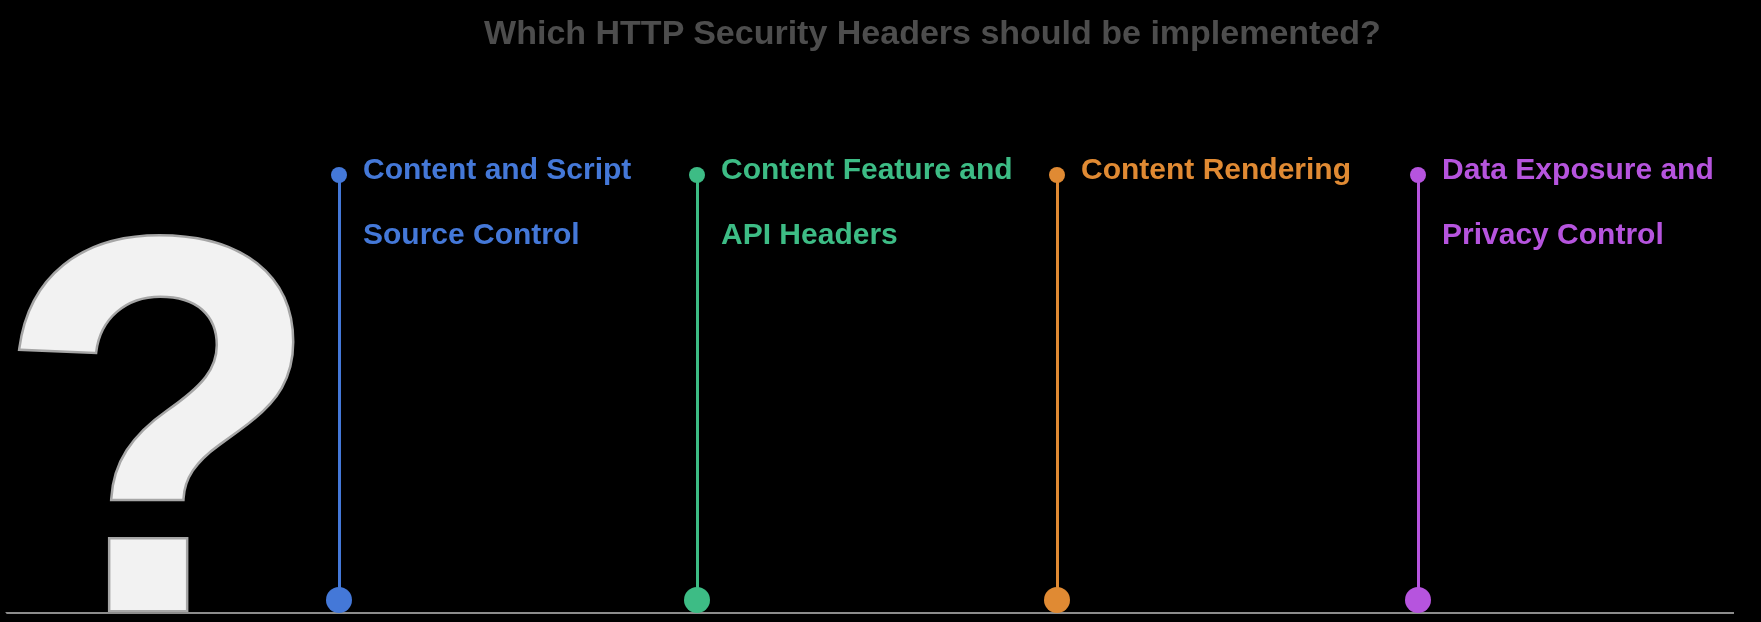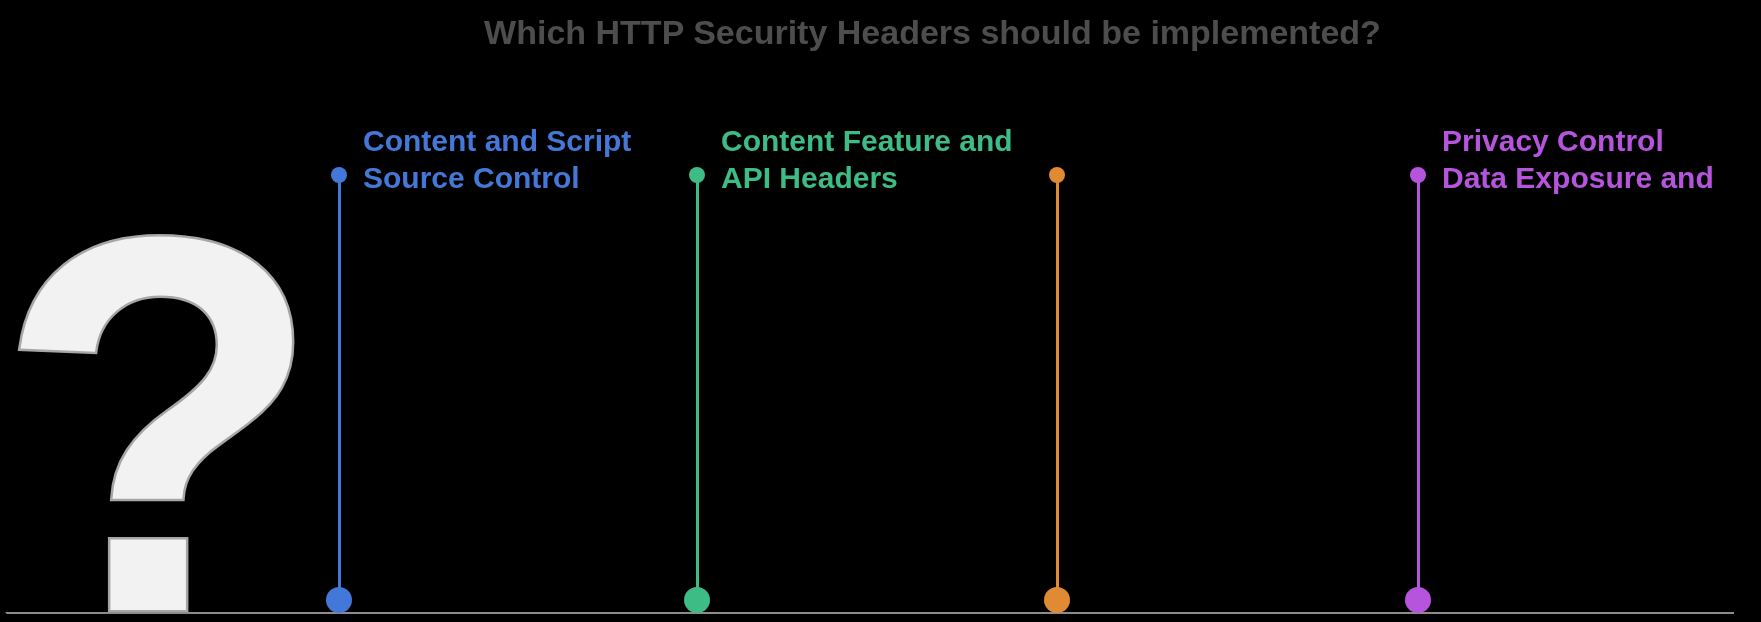--- a/index.html
+++ b/index.html
@@ -75,20 +75,21 @@
     left: 24px;
     top: 122px;
     font-size: 30px;
     font-weight: bold;
     line-height: 37px;
     white-space: nowrap;
     color: var(--c);
   }
   .cat-line {
     display: block;
+    margin-top: 28px;
   }
 </style>
 </head>
 <body>
 
 <div class="stage" style="background-color: rgb(0, 0, 0);">
 
   <div class="diagram-title" style="color: rgb(77, 77, 77);">Which HTTP Security Headers should be implemented?</div>
 
   <svg class="qmark-svg" width="320" height="622" viewBox="0 0 320 622">
@@ -115,26 +116,27 @@
       <span class="cat-line">Content Feature and</span>
       <span class="cat-line">API Headers</span>
     </div>
   </div>
 
   <div class="column" style="left: 1057px; --c: #E08A33;">
     <div class="dot-top"></div>
     <div class="vline"></div>
     <div class="dot-bottom"></div>
     <div class="cat-title">
+      <span class="cat-line">Content Rendering</span>
     </div>
   </div>
 
   <div class="column" style="left: 1418px; --c: #B654DE;">
     <div class="dot-top"></div>
     <div class="vline"></div>
     <div class="dot-bottom"></div>
     <div class="cat-title">
+      <span class="cat-line">Data Exposure and</span>
       <span class="cat-line">Privacy Control</span>
-      <span class="cat-line">Data Exposure and</span>
     </div>
   </div>
 
 </div>
 
 </body></html>

